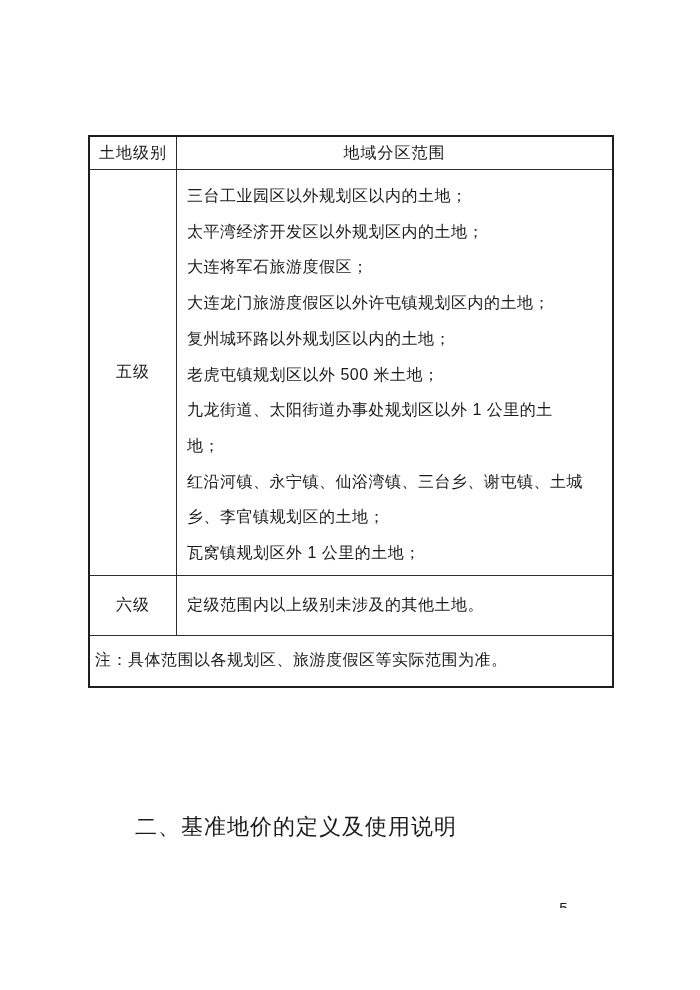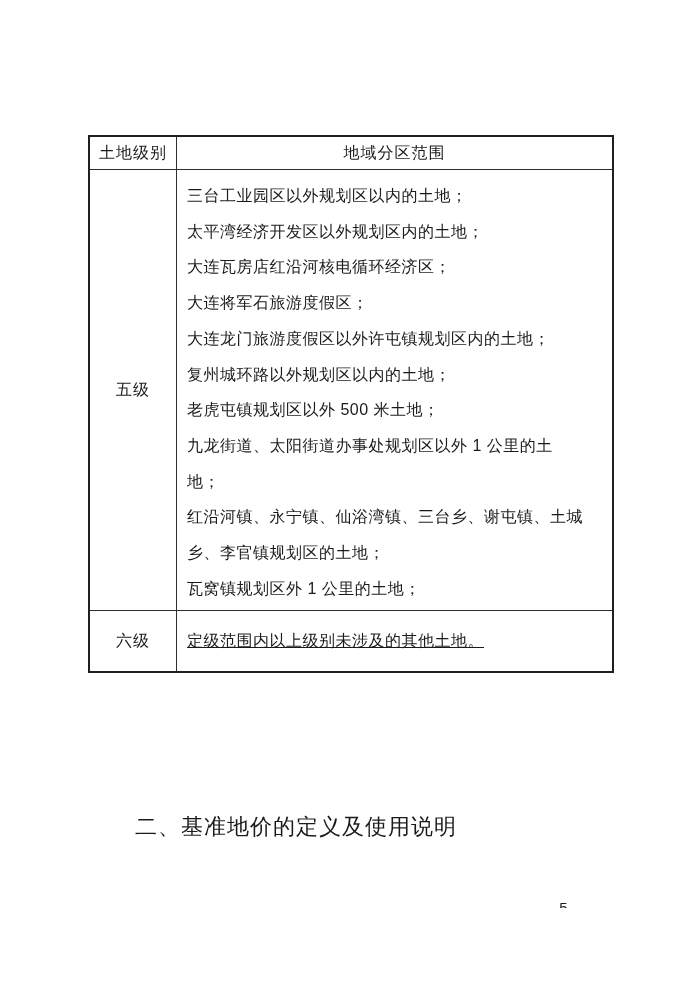--- a/index.html
+++ b/index.html
@@ -54,21 +54,20 @@
     line-height: 35.7px;
   }
   .zone-line { white-space: nowrap; letter-spacing: 0.5px; }
   .grade6-row { height: 60px; }
   .grade6-row .zone-cell {
     display: flex;
     align-items: center;
     padding-left: 10px;
     font-size: 16px;
     letter-spacing: 0.5px;
-    text-decoration: underline;
   }
   .note-row {
     height: 50px;
     display: flex;
     align-items: center;
     padding-left: 5px;
     font-size: 16px;
     letter-spacing: 0.5px;
   }
   .section-heading {
@@ -96,38 +95,40 @@
     <div class="trow header-row">
       <div class="grade-cell">土地级别</div>
       <div class="zone-cell">地域分区范围</div>
     </div>
 
     <div class="trow grade5-row">
       <div class="grade-cell">五级</div>
       <div class="zone-cell">
         <div class="zone-line">三台工业园区以外规划区以内的土地；</div>
         <div class="zone-line">太平湾经济开发区以外规划区内的土地；</div>
-        <div class="zone-line">大连瓦房店红沿河核电循环经济区；</div>
         <div class="zone-line">大连将军石旅游度假区；</div>
         <div class="zone-line">大连龙门旅游度假区以外许屯镇规划区内的土地；</div>
         <div class="zone-line">复州城环路以外规划区以内的土地；</div>
         <div class="zone-line">老虎屯镇规划区以外 500 米土地；</div>
         <div class="zone-line">九龙街道、太阳街道办事处规划区以外 1 公里的土</div>
         <div class="zone-line">地；</div>
         <div class="zone-line">红沿河镇、永宁镇、仙浴湾镇、三台乡、谢屯镇、土城</div>
         <div class="zone-line">乡、李官镇规划区的土地；</div>
         <div class="zone-line">瓦窝镇规划区外 1 公里的土地；</div>
       </div>
     </div>
 
     <div class="trow grade6-row">
       <div class="grade-cell">六级</div>
       <div class="zone-cell">定级范围内以上级别未涉及的其他土地。</div>
     </div>
 
+    <div class="trow note-row">
+      <div class="note-text">注：具体范围以各规划区、旅游度假区等实际范围为准。</div>
+    </div>
 
   </div>
 
   <div class="section-heading">二、基准地价的定义及使用说明</div>
 
   <div class="page-number">— 5 —</div>
 
 </div>
 
 </body></html>

